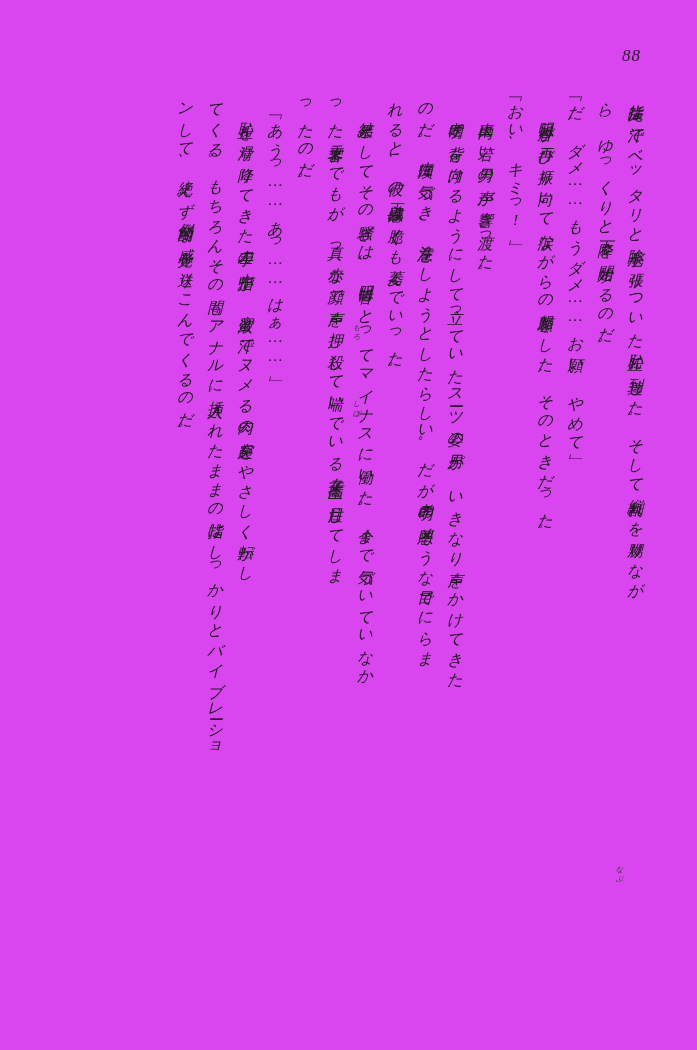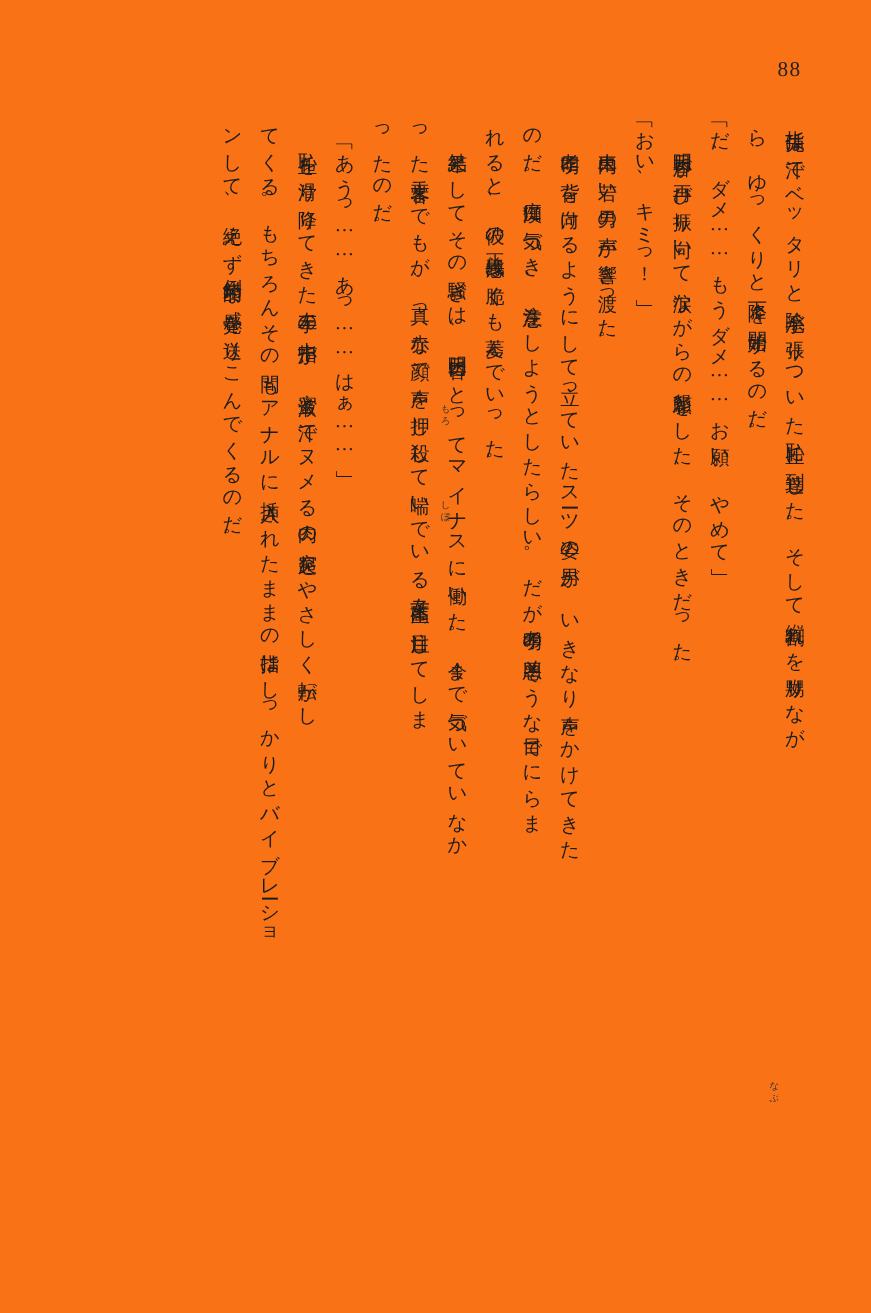--- a/index.html
+++ b/index.html
@@ -11,21 +11,22 @@
     width: 697px;
     height: 1050px;
     font-family: "Liberation Serif", "DejaVu Serif", serif;
     color: #1a1a1a;
     position: relative;
     overflow: hidden;
   }
   .page {
     position: absolute;
     inset: 0;
-    background: #f97316;
+    background: #d946ef;
+    font-style: italic;
   }
   .page-number {
     position: absolute;
     top: 46px;
     right: 56px;
     font-size: 17px;
     letter-spacing: 1px;
     color: #222;
     font-family: "Liberation Serif", "DejaVu Serif", serif;
   }

